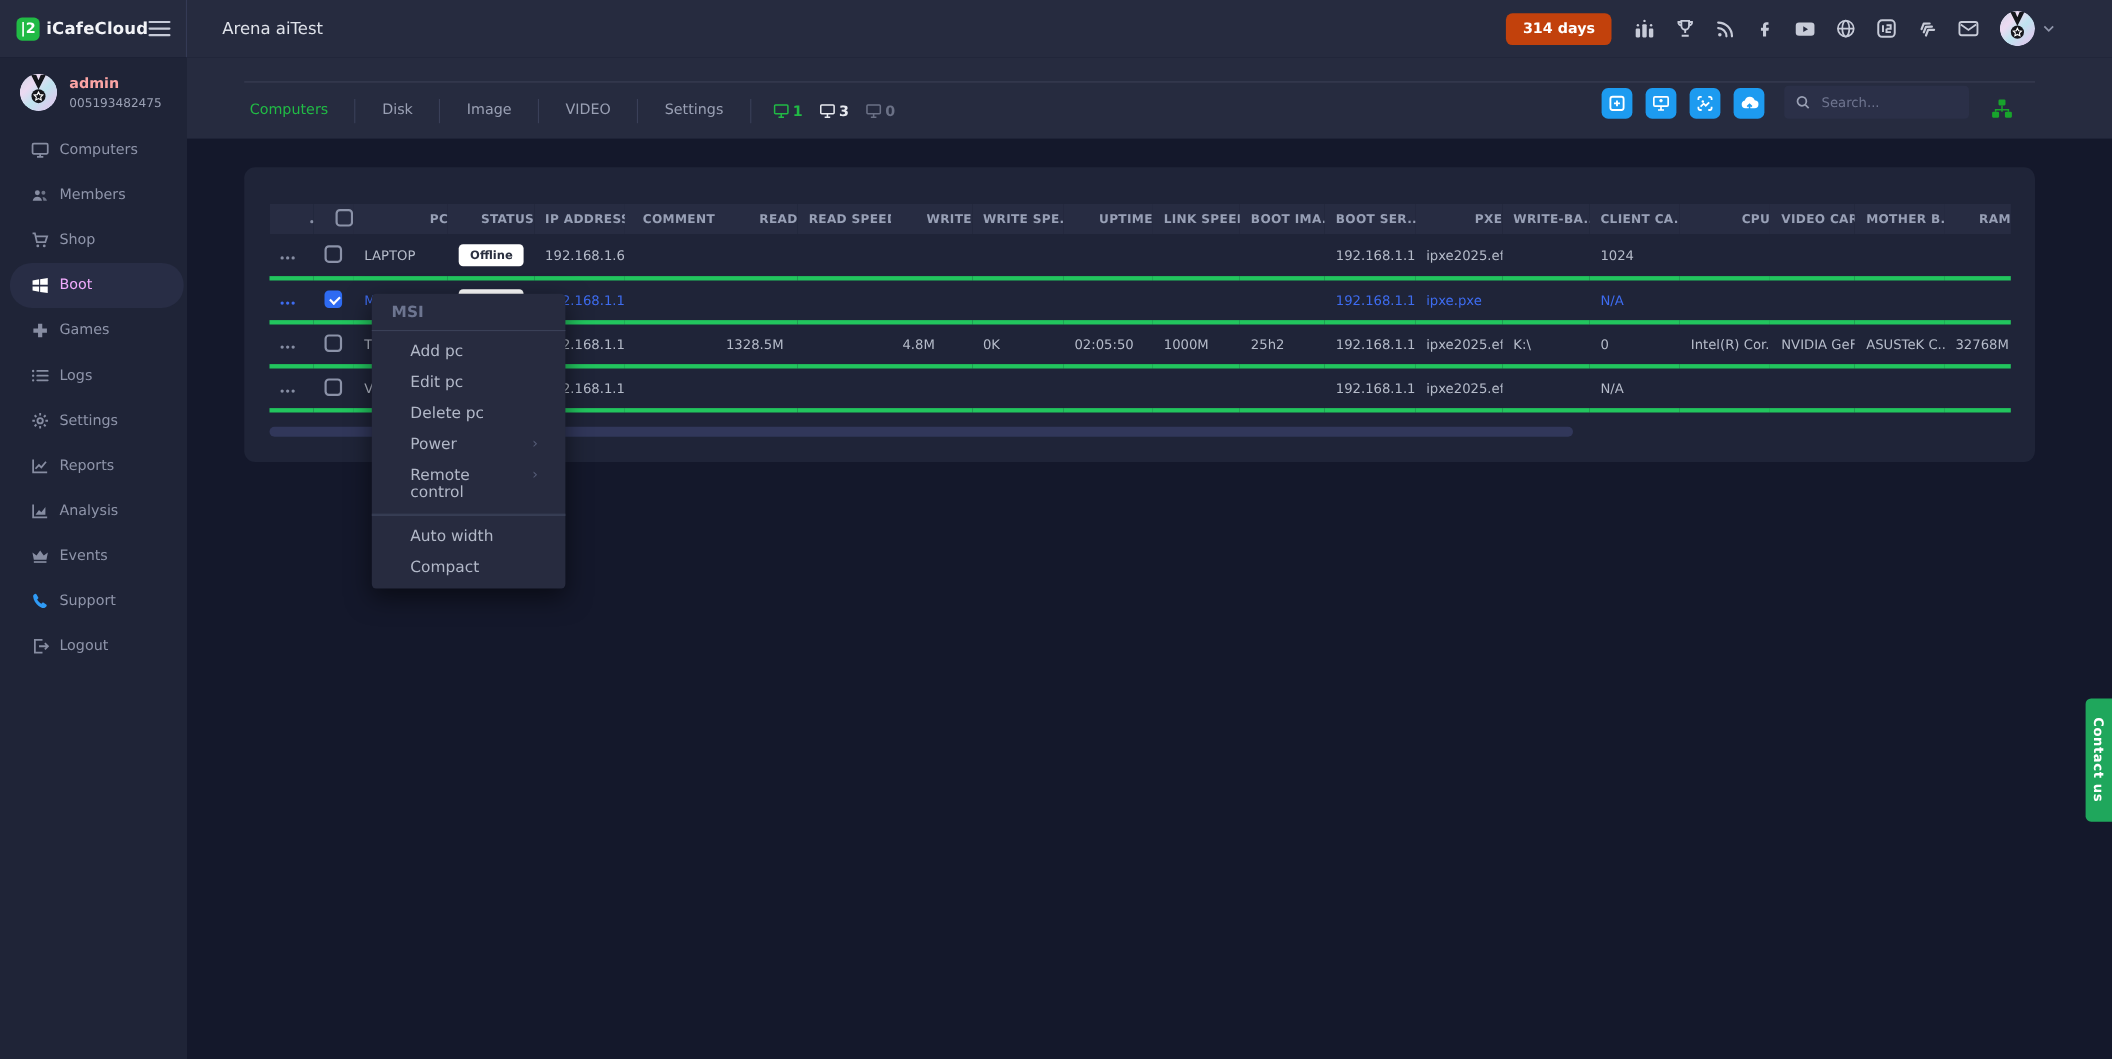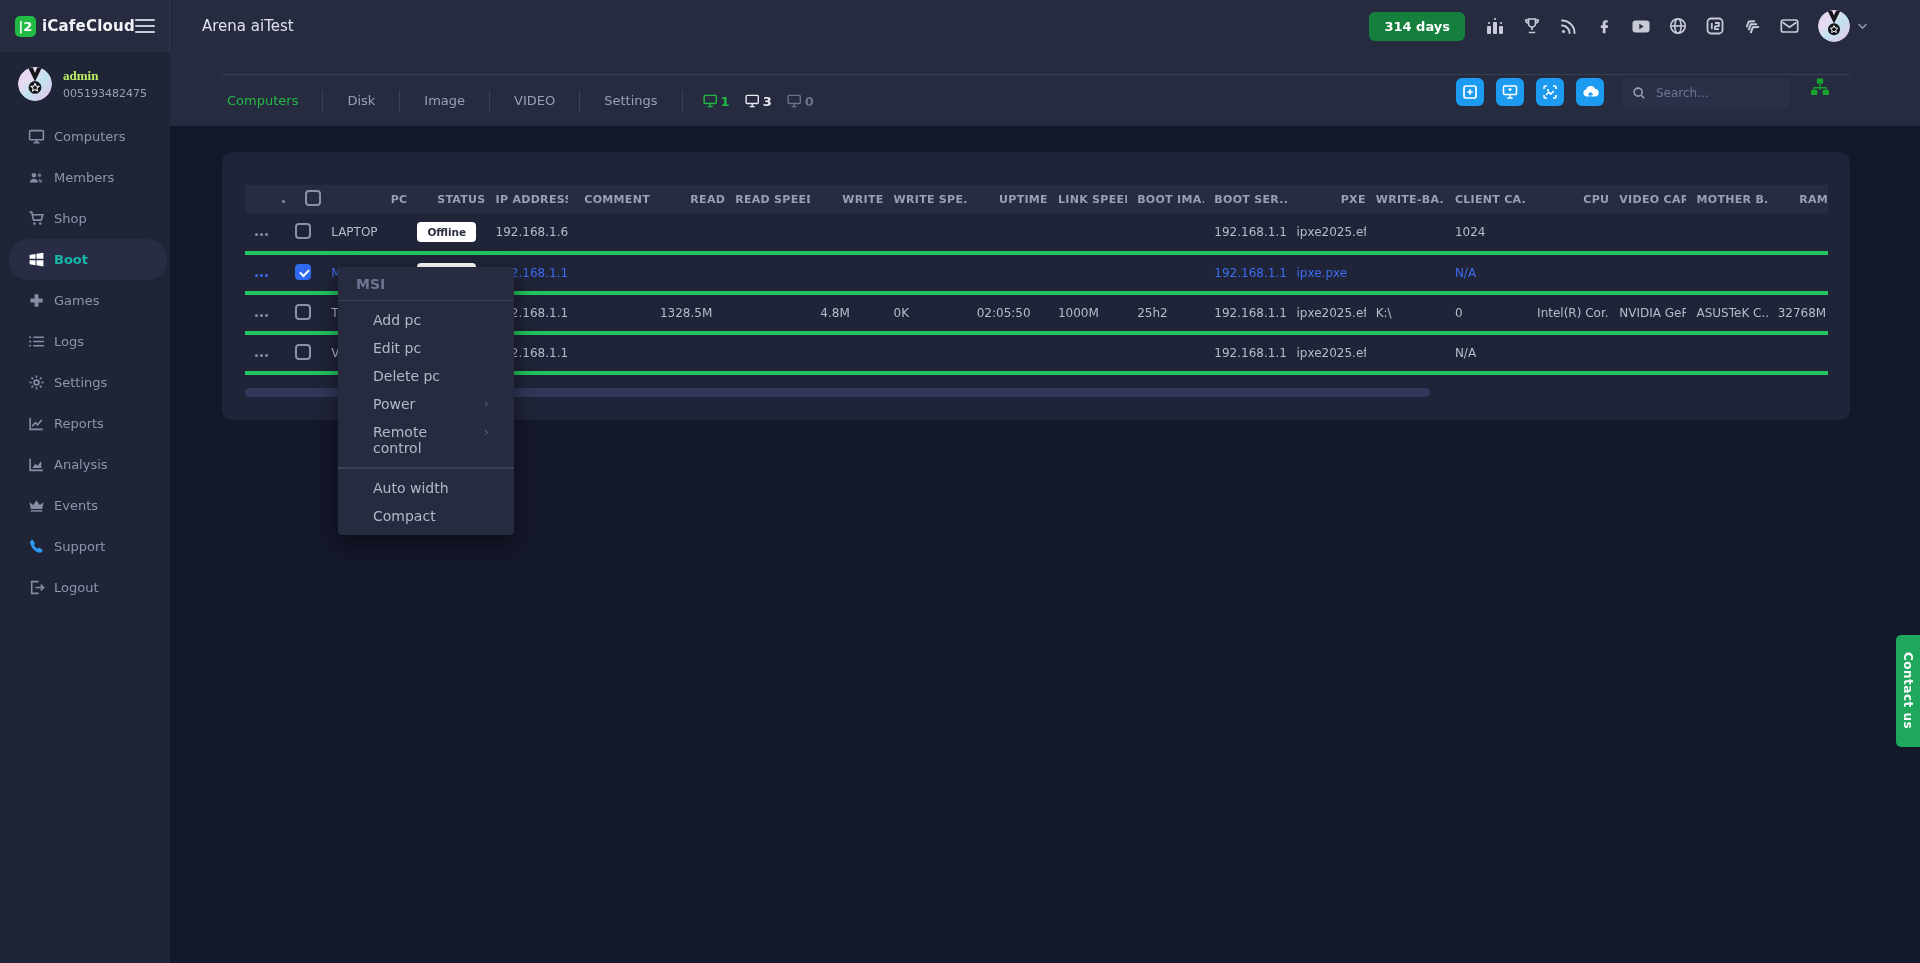--- a/index.html
+++ b/index.html
@@ -11,55 +11,55 @@
     display:flex; align-items:center; z-index:20; }
   .brand-zone { width:170px; height:100%; display:flex; align-items:center; padding-left:15px;
     border-right:1px solid #343a55; flex:0 0 170px; }
   .logo-mark { width:21px; height:21px; border-radius:5px; background:#21ba45; color:#fff;
     font-size:13px; font-weight:bold; display:flex; align-items:center; justify-content:center; }
   .brand-text { color:#f2f3f7; font-size:15px; font-weight:bold; margin-left:6px; letter-spacing:.2px; }
   .hamburger { margin-left:auto; margin-right:14px; width:20px; cursor:pointer; }
   .hamburger span { display:block; height:2px; background:#c7cbd8; margin:4px 0; border-radius:1px; }
   .page-title { color:#dfe2ea; font-size:15px; margin-left:32px; }
   .topbar-right { margin-left:auto; display:flex; align-items:center; padding-right:52px; }
-  .license-badge { background:#15803d; color:#fff; font-size:13px; font-weight:bold;
+  .license-badge { background:#c2410c; color:#fff; font-size:13px; font-weight:bold;
     padding:7px 15px; border-radius:6px; margin-right:20px; }
   .tb-icons { display:flex; align-items:center; gap:17px; color:#c7cbd8; }
   .tb-icons svg { display:block; }
   .avatar { width:32px; height:32px; border-radius:50%; overflow:hidden; margin:0 7px 0 18px; flex:0 0 32px; }
   .chev-down { color:#8f95aa; }
 
   
   .sidebar { position:absolute; top:52px; left:0; width:170px; bottom:0; background:#1f2437; z-index:10; }
   .user-block { display:flex; align-items:center; padding:15px 16px 12px 18px; }
   .user-avatar { width:34px; height:34px; border-radius:50%; overflow:hidden; flex:0 0 34px; }
   .user-meta { margin-left:11px; }
-  .user-name { color:#bef264; font-size:13px; font-weight:bold;font-family:Liberation Serif, serif; }
+  .user-name { color:#fca5a5; font-size:13px; font-weight:bold; }
   .user-id { color:#9aa0b4; font-size:11px; margin-top:3px; }
   .nav { margin-top:3px; }
   .nav-item { height:41px; display:flex; align-items:center; padding-left:27px; color:#8f95aa;
     font-size:13px; cursor:pointer; }
   .nav-item .ni-icon { width:18px; display:flex; justify-content:center; margin-right:9px; color:#878da2; }
   .nav-item.active { background:#282d45; border-radius:20px; margin:0 3px 0 9px; padding-left:18px;
-    color:#14b8a6; font-weight:bold; }
+    color:#f0abfc; font-weight:normal; }
   .nav-item.active .ni-icon { color:#fff; }
   .nav-item .support-ic { color:#2f9bf6; }
 
   
   .main { position:absolute; left:170px; top:52px; right:0; bottom:0; }
   .tabbar { position:relative; height:74px; background:#262b3f; }
   .tab-hairline { position:absolute; top:22px; left:52px; right:70px; height:1px; background:#3a3f55; }
   .tabs-row { position:absolute; top:24px; left:33px; height:50px; display:flex; align-items:center; }
   .tab { padding:0 24px; font-size:13px; color:#9aa0b4; border-right:1px solid #3a4059;
     height:22px; line-height:22px; cursor:pointer; }
   .tab.active { color:#21ba45; }
   .mon-counts { display:flex; align-items:center; gap:15px; margin-left:20px; }
   .mon { display:flex; align-items:center; gap:3px; font-size:13px; font-weight:bold; }
   .mon.green { color:#21ba45; } .mon.white { color:#e8eaf0; } .mon.gray { color:#6b7186; }
-  .toolbar-right { position:absolute; right:90px; top:26px; display:flex; align-items:flex-start; }
+  .toolbar-right { position:absolute; right:90px; top:26px; display:flex; align-items:flex-end; }
   .tb-btn { width:28px; height:28px; border-radius:6px; background:#1d9bf0; display:flex;
     align-items:center; justify-content:center; margin-right:12px; cursor:pointer; color:#fff; }
   .searchbox { display:flex; align-items:center; width:168px; height:30px; background:#2b3048;
     border-radius:4px; margin-left:6px; padding-left:10px; }
   .searchbox svg { color:#9aa0b4; flex:0 0 auto; }
   .searchbox input { background:transparent; border:none; outline:none; color:#cfd3e0;
     font-size:12px; width:110px; margin-left:10px; font-family:inherit; }
   .searchbox input::placeholder { color:#6f7590; }
   .lan-icon { margin-left:20px; color:#18a42c; cursor:pointer; }
 

